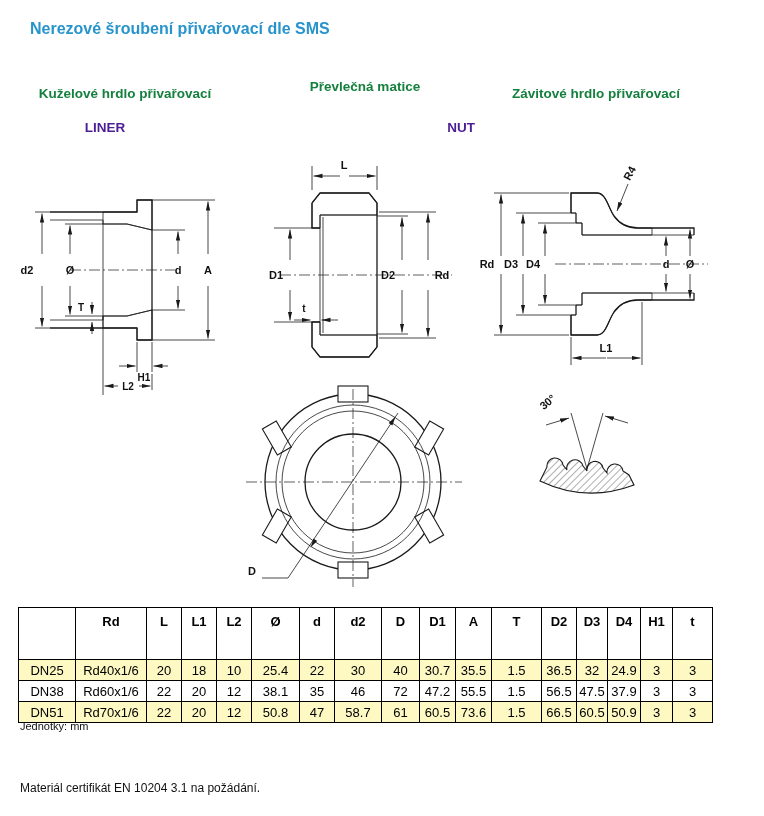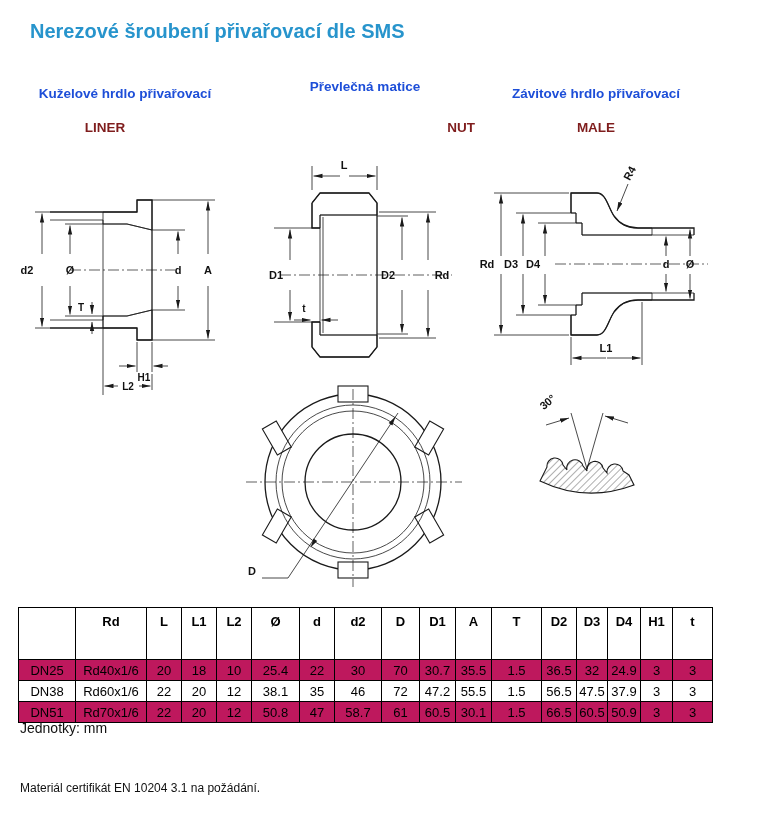--- a/index.html
+++ b/index.html
@@ -1,30 +1,30 @@
 <!DOCTYPE html>
 <html><head>
 <meta charset="utf-8">
 <style>
   html,body{margin:0;padding:0;background:#fff;}
   #page{position:relative;width:764px;height:816px;background:#ffffff;overflow:hidden;
         font-family:"Liberation Sans",sans-serif;color:#111;}
   .abs{position:absolute;}
-  #title{left:30px;top:20px;font-size:20px;font-weight:bold;color:#2794CC;}
-  .sec-head{font-size:13.5px;font-weight:bold;text-align:center;color:#1d4ed8;}
-  .sec-sub{font-size:13.5px;font-weight:600;text-align:center;color:#7f1d1d;}
-  #units{left:20px;top:720px;font-size:14px;color:#111;}
+  #title{left:30px;top:20px;font-size:16px;font-weight:bold;color:#2794CC;}
+  .sec-head{font-size:13.5px;font-weight:bold;text-align:center;color:#15803d;}
+  .sec-sub{font-size:13.5px;font-weight:600;text-align:center;color:#4c1d95;}
+  #units{left:20px;top:720px;font-size:11px;color:#111;}
   #material{left:20px;top:781px;font-size:12px;color:#111;}
   
   #dimtable{position:absolute;left:18px;top:607px;border-collapse:collapse;table-layout:fixed;
             font-size:13px;color:#000;}
   #dimtable th,#dimtable td{border:1px solid #000;text-align:center;padding:0;overflow:hidden;white-space:nowrap;}
   #dimtable th{height:45px;vertical-align:top;padding-top:6px;font-weight:bold;background:#fff;}
   #dimtable td{height:20px;vertical-align:middle;font-weight:normal;}
-  #dimtable tr.shade td{background:#be185d;}
+  #dimtable tr.shade td{background:#fef9c3;}
   #dimtable{border:1.5px solid #000;}
   
   svg{display:block;}
   .outl{stroke:#1a1a1a;stroke-width:1.3;fill:none;stroke-linejoin:miter;}
   .thin{stroke:#1a1a1a;stroke-width:0.8;fill:none;}
   .dim{stroke:#1a1a1a;stroke-width:0.8;fill:none;}
   .cl{stroke:#1a1a1a;stroke-width:0.7;fill:none;stroke-dasharray:11 3 2 3;}
   .dlab{font-family:"Liberation Sans",sans-serif;font-size:11px;font-weight:bold;fill:#111;}
   .dlab-s{font-family:"Liberation Sans",sans-serif;font-size:10px;font-weight:bold;fill:#111;}
 </style>
@@ -33,21 +33,20 @@
 
 <div id="page">
 
   <div id="title" class="abs">Nerezové šroubení přivařovací dle SMS</div>
 
   <div class="abs sec-head" style="left:15px;top:86px;width:220px;">Kuželové hrdlo přivařovací</div>
   <div class="abs sec-sub" style="left:15px;top:120px;width:180px;">LINER</div>
   <div class="abs sec-head" style="left:255px;top:79px;width:220px;">Převlečná matice</div>
   <div class="abs sec-sub" style="left:255px;top:120px;width:220px;text-align:right;">NUT</div>
   <div class="abs sec-head" style="left:486px;top:86px;width:220px;">Závitové hrdlo přivařovací</div>
-  <div class="abs sec-sub" style="left:486px;top:120px;width:220px;">MALE</div>
 
   <svg class="abs" style="left:15px;top:150px;" width="220" height="250" viewBox="0 0 220 250">
     <defs>
       <pattern id="hL" width="6" height="6" patternUnits="userSpaceOnUse" patternTransform="rotate(45)">
         <line x1="0" y1="0" x2="0" y2="6" stroke="#1a1a1a" stroke-width="0.7"></line>
       </pattern>
       <marker id="aL" markerWidth="10" markerHeight="6" refX="9" refY="2.2" orient="auto" markerUnits="userSpaceOnUse">
         <path d="M0,0 L9,2.2 L0,4.4 Z" fill="#1a1a1a"></path>
       </marker>
     </defs>
@@ -264,21 +263,21 @@
     <tbody>
       <tr class="shade">
         <td>DN25</td>
         <td>Rd40x1/6</td>
         <td>20</td>
         <td>18</td>
         <td>10</td>
         <td>25.4</td>
         <td>22</td>
         <td>30</td>
-        <td>70</td>
+        <td>40</td>
         <td>30.7</td>
         <td>35.5</td>
         <td>1.5</td>
         <td>36.5</td>
         <td>32</td>
         <td>24.9</td>
         <td>3</td>
         <td>3</td>
       </tr>
       <tr>
@@ -304,21 +303,21 @@
         <td>DN51</td>
         <td>Rd70x1/6</td>
         <td>22</td>
         <td>20</td>
         <td>12</td>
         <td>50.8</td>
         <td>47</td>
         <td>58.7</td>
         <td>61</td>
         <td>60.5</td>
-        <td>30.1</td>
+        <td>73.6</td>
         <td>1.5</td>
         <td>66.5</td>
         <td>60.5</td>
         <td>50.9</td>
         <td>3</td>
         <td>3</td>
       </tr>
     </tbody>
   </table>
 

